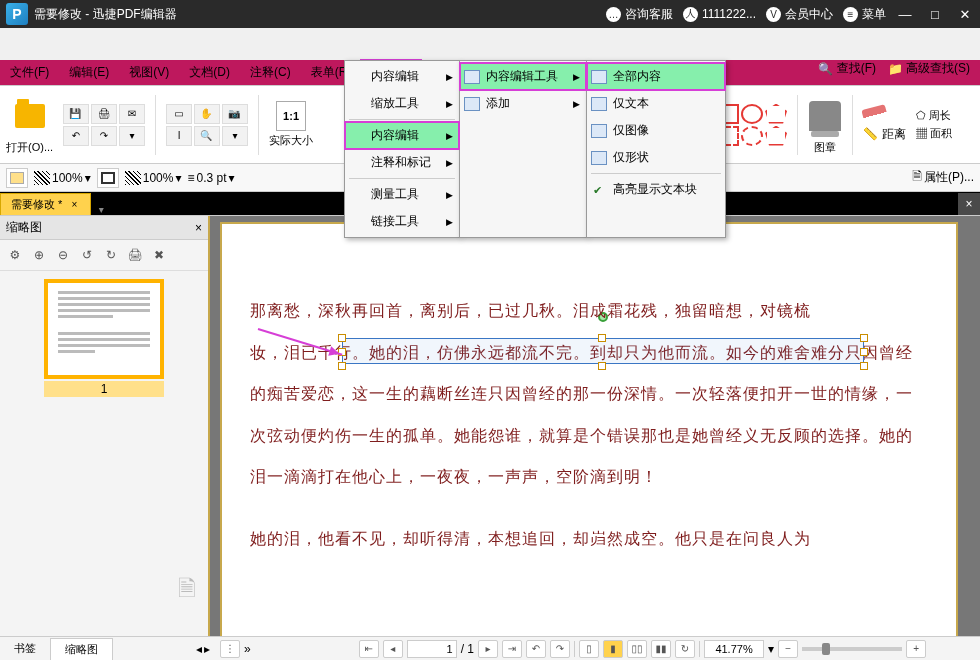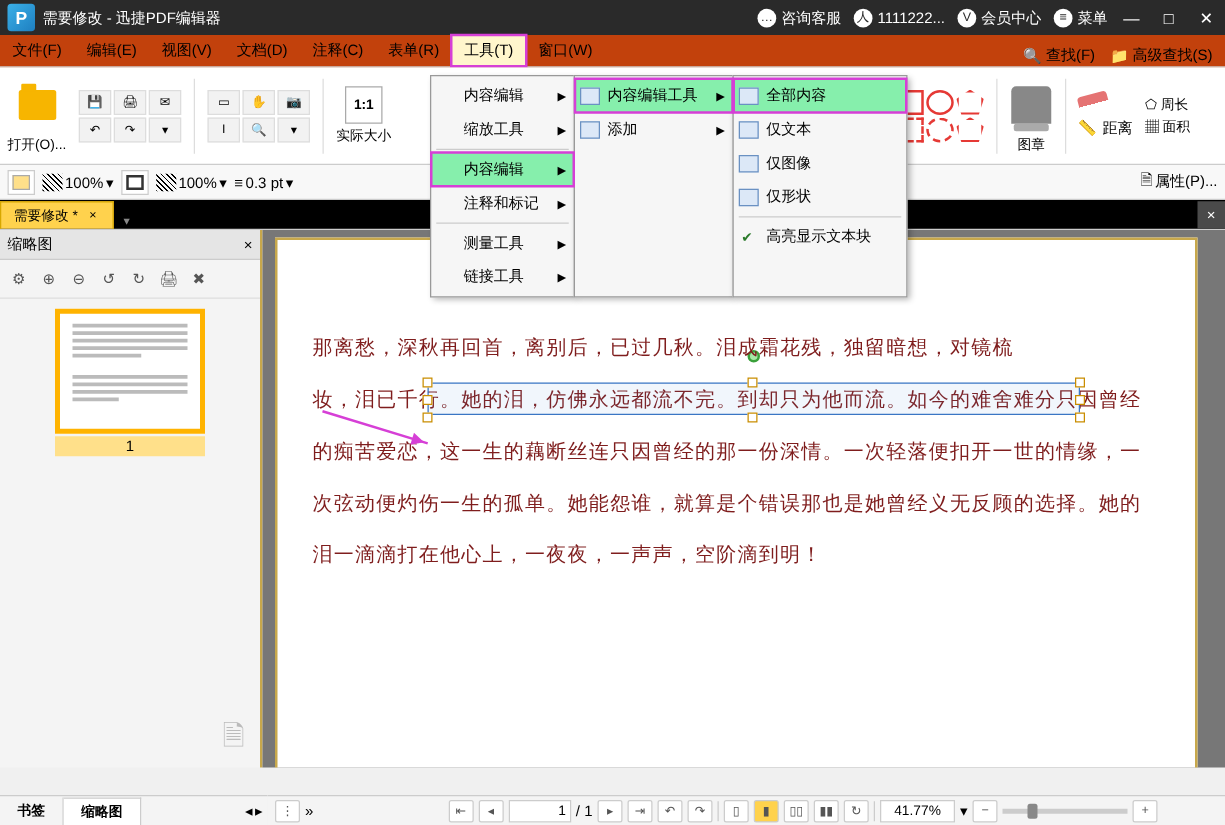--- a/index.html
+++ b/index.html
@@ -5,21 +5,21 @@
 * { box-sizing: border-box; margin: 0; padding: 0; }
 body { font-family: "Microsoft YaHei", sans-serif; font-size: 12px; background: #f0f0f0; width: 980px; height: 660px; overflow: hidden; position: relative; }
 .titlebar { height: 28px; background: #2a2a2a; display: flex; align-items: center; color: #fff; }
 .titlebar .logo { width: 22px; height: 22px; background: linear-gradient(135deg,#3ab0e8,#1e7fc0); border-radius: 3px; margin: 0 6px; display: flex; align-items: center; justify-content: center; font-weight: bold; font-size: 14px; color: #fff; }
 .titlebar .title { flex: 0 0 auto; }
 .titlebar .spacer { flex: 1; }
 .titlebar .tleft { display:flex; align-items:center; gap:10px; margin-right:4px;}
 .titlebar .tlink { display:flex; align-items:center; gap:4px; cursor:pointer;}
 .titlebar .circ { width:15px; height:15px; border-radius:50%; background:#fff; color:#2a2a2a; font-size:10px; display:flex; align-items:center; justify-content:center;}
 .titlebar .winbtn { width:30px; height:28px; display:flex; align-items:center; justify-content:center; cursor:pointer; font-size:13px;}
-.menubar { height: 26px; background: #c2410c; border-bottom: 1px solid #ccc; display: flex; align-items:flex-end; }
+.menubar { height: 26px; background: #be185d; border-bottom: 1px solid #ccc; display: flex; align-items:flex-start;margin-top:32px; }
 .menubar .mitem { padding: 0 10px; height:100%; display:flex; align-items:center; cursor:pointer;}
 .menubar .mitem.hl { outline: 2px solid #d63fd6; outline-offset: -1px; background:#fff6cc;}
 .menubar .right { margin-left:auto; display:flex; gap:4px; padding-right:6px;}
 .menubar .rbtn { display:flex; align-items:center; gap:3px; cursor:pointer; padding:0 4px;}
 .ribbon { height: 78px; background:#fff; border-bottom:1px solid #ccc; display:flex; align-items:center; gap:10px; padding:0 6px; position:relative;}
 .rgrp { display:flex; flex-direction:column; align-items:center; gap:2px; }
 .rgrp .ico { width:34px; height:44px; display:flex; align-items:center; justify-content:center;font-weight:bold;}
 .folder { width:30px; height:24px; background:#f7b500; border-radius:2px; position:relative;}
 .folder:before{content:"";position:absolute;top:-5px;left:2px;width:12px;height:6px;background:#f7b500;border-radius:1px;}
 .lbl { font-size:11px;}
@@ -67,21 +67,21 @@
 .menu .mi{padding:5px 28px 5px 26px;position:relative;cursor:pointer;white-space:nowrap;}
 .menu .mi .arr{position:absolute;right:6px;top:50%;transform:translateY(-50%);font-size:9px;}
 .menu .sep{height:1px;background:#ccc;margin:2px 4px;}
 .menu .mi.hl{background:#86efac;outline:2px solid #d63fd6;outline-offset:-1px;}
 .menu .chk{position:absolute;left:6px;top:50%;transform:translateY(-50%);color:#2a7a2a;font-size:11px;}
 .menu .mico{position:absolute;left:4px;top:50%;transform:translateY(-50%);width:16px;height:14px;background:#dce8f7;border:1px solid #6a91c2;}
 .m2{margin-left:-1px;}
 .m3{margin-left:-1px;}
 .menuwrap{outline:3px solid #d63fd6;}
 .bottombar{height:24px;background:#f4f4f4;border-top:1px solid #ccc;display:flex;align-items:center;}
-.btabs{display:flex;font-weight:bold;}
+.btabs{display:flex;}
 .btab{padding:3px 14px;border-right:1px solid #ccc;font-size:11px;cursor:pointer;}
 .btab.active{background:#fff;border-top:1px solid #ccc;}
 .pager{height:24px;background:#f4f4f4;border-top:1px solid #ccc;display:flex;align-items:center;gap:4px;padding:0 6px;position:absolute;left:214px;right:0;bottom:0;}
 .pgbtn{width:20px;height:18px;border:1px solid #ccc;background:#fff;border-radius:2px;display:flex;align-items:center;justify-content:center;font-size:10px;color:#555;}
 .pginput{width:50px;height:18px;border:1px solid #ccc;text-align:right;padding-right:3px;font-size:11px;}
 .zoomdisp{width:60px;height:18px;border:1px solid #ccc;background:#fff;text-align:center;font-size:11px;line-height:16px;}
 .slider{width:100px;height:4px;background:#ccc;position:relative;}
 .slider .sh{position:absolute;top:-4px;left:20px;width:8px;height:12px;background:#888;border-radius:2px;}
 svg{display:block;}
 </style>
@@ -259,20 +259,21 @@
         <div class="thumbnum">1</div>
       </div>
     </div>
     <div class="copyico">🗎</div>
   </div>
 
   <div class="docarea">
     <div class="page">
       <p style="position:relative;z-index:2;">那离愁，深秋再回首，离别后，已过几秋。泪成霜花残，独留暗想，对镜梳</p>
       <p>妆，泪已千行。她的泪，仿佛永远都流不完。到却只为他而流。如今的难舍难分只因曾经的痴苦爱恋，这一生的藕断丝连只因曾经的那一份深情。一次轻落便扣开一世的情缘，一次弦动便灼伤一生的孤单。她能怨谁，就算是个错误那也是她曾经义无反顾的选择。她的泪一滴滴打在他心上，一夜夜，一声声，空阶滴到明！</p>
+      <p style="margin-top:20px">她的泪，他看不见，却听得清，本想追回，却岿然成空。他只是在问良人为</p>
     </div>
 
     <div class="selbox" style="left:132px;top:122px;width:522px;height:26px;"></div>
     <div class="rot" style="left:388px;top:96px;"></div>
     <div class="selh" style="left:128px;top:118px"></div>
     <div class="selh" style="left:388px;top:118px"></div>
     <div class="selh" style="left:650px;top:118px"></div>
     <div class="selh" style="left:128px;top:146px"></div>
     <div class="selh" style="left:388px;top:146px"></div>
     <div class="selh" style="left:650px;top:146px"></div>

